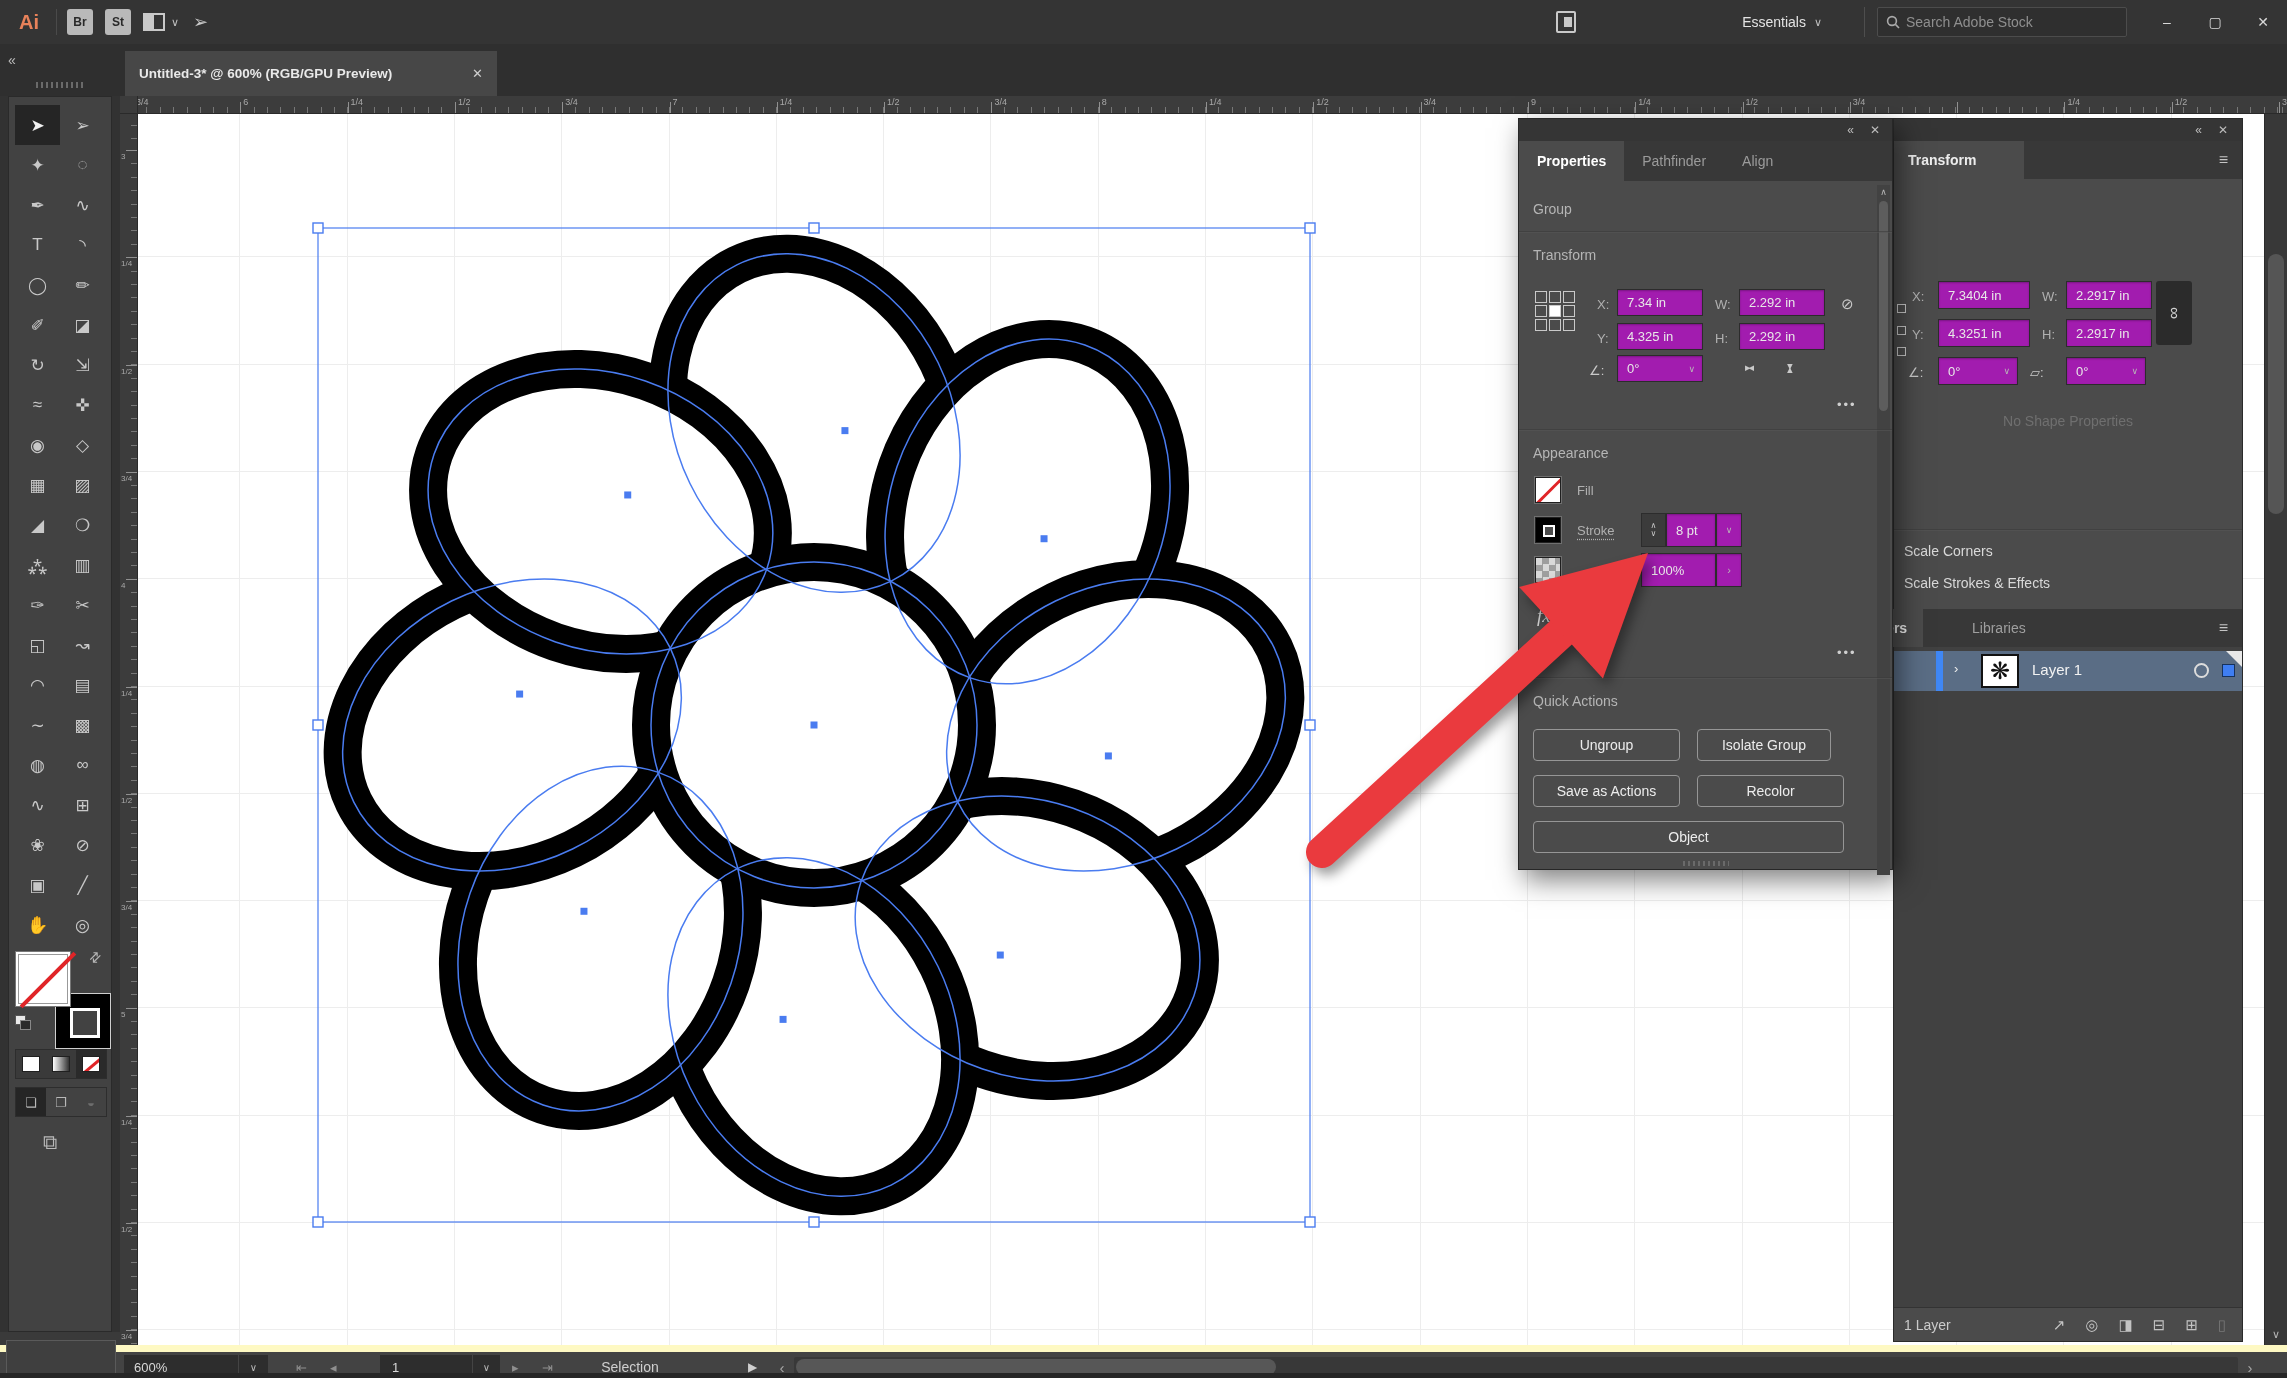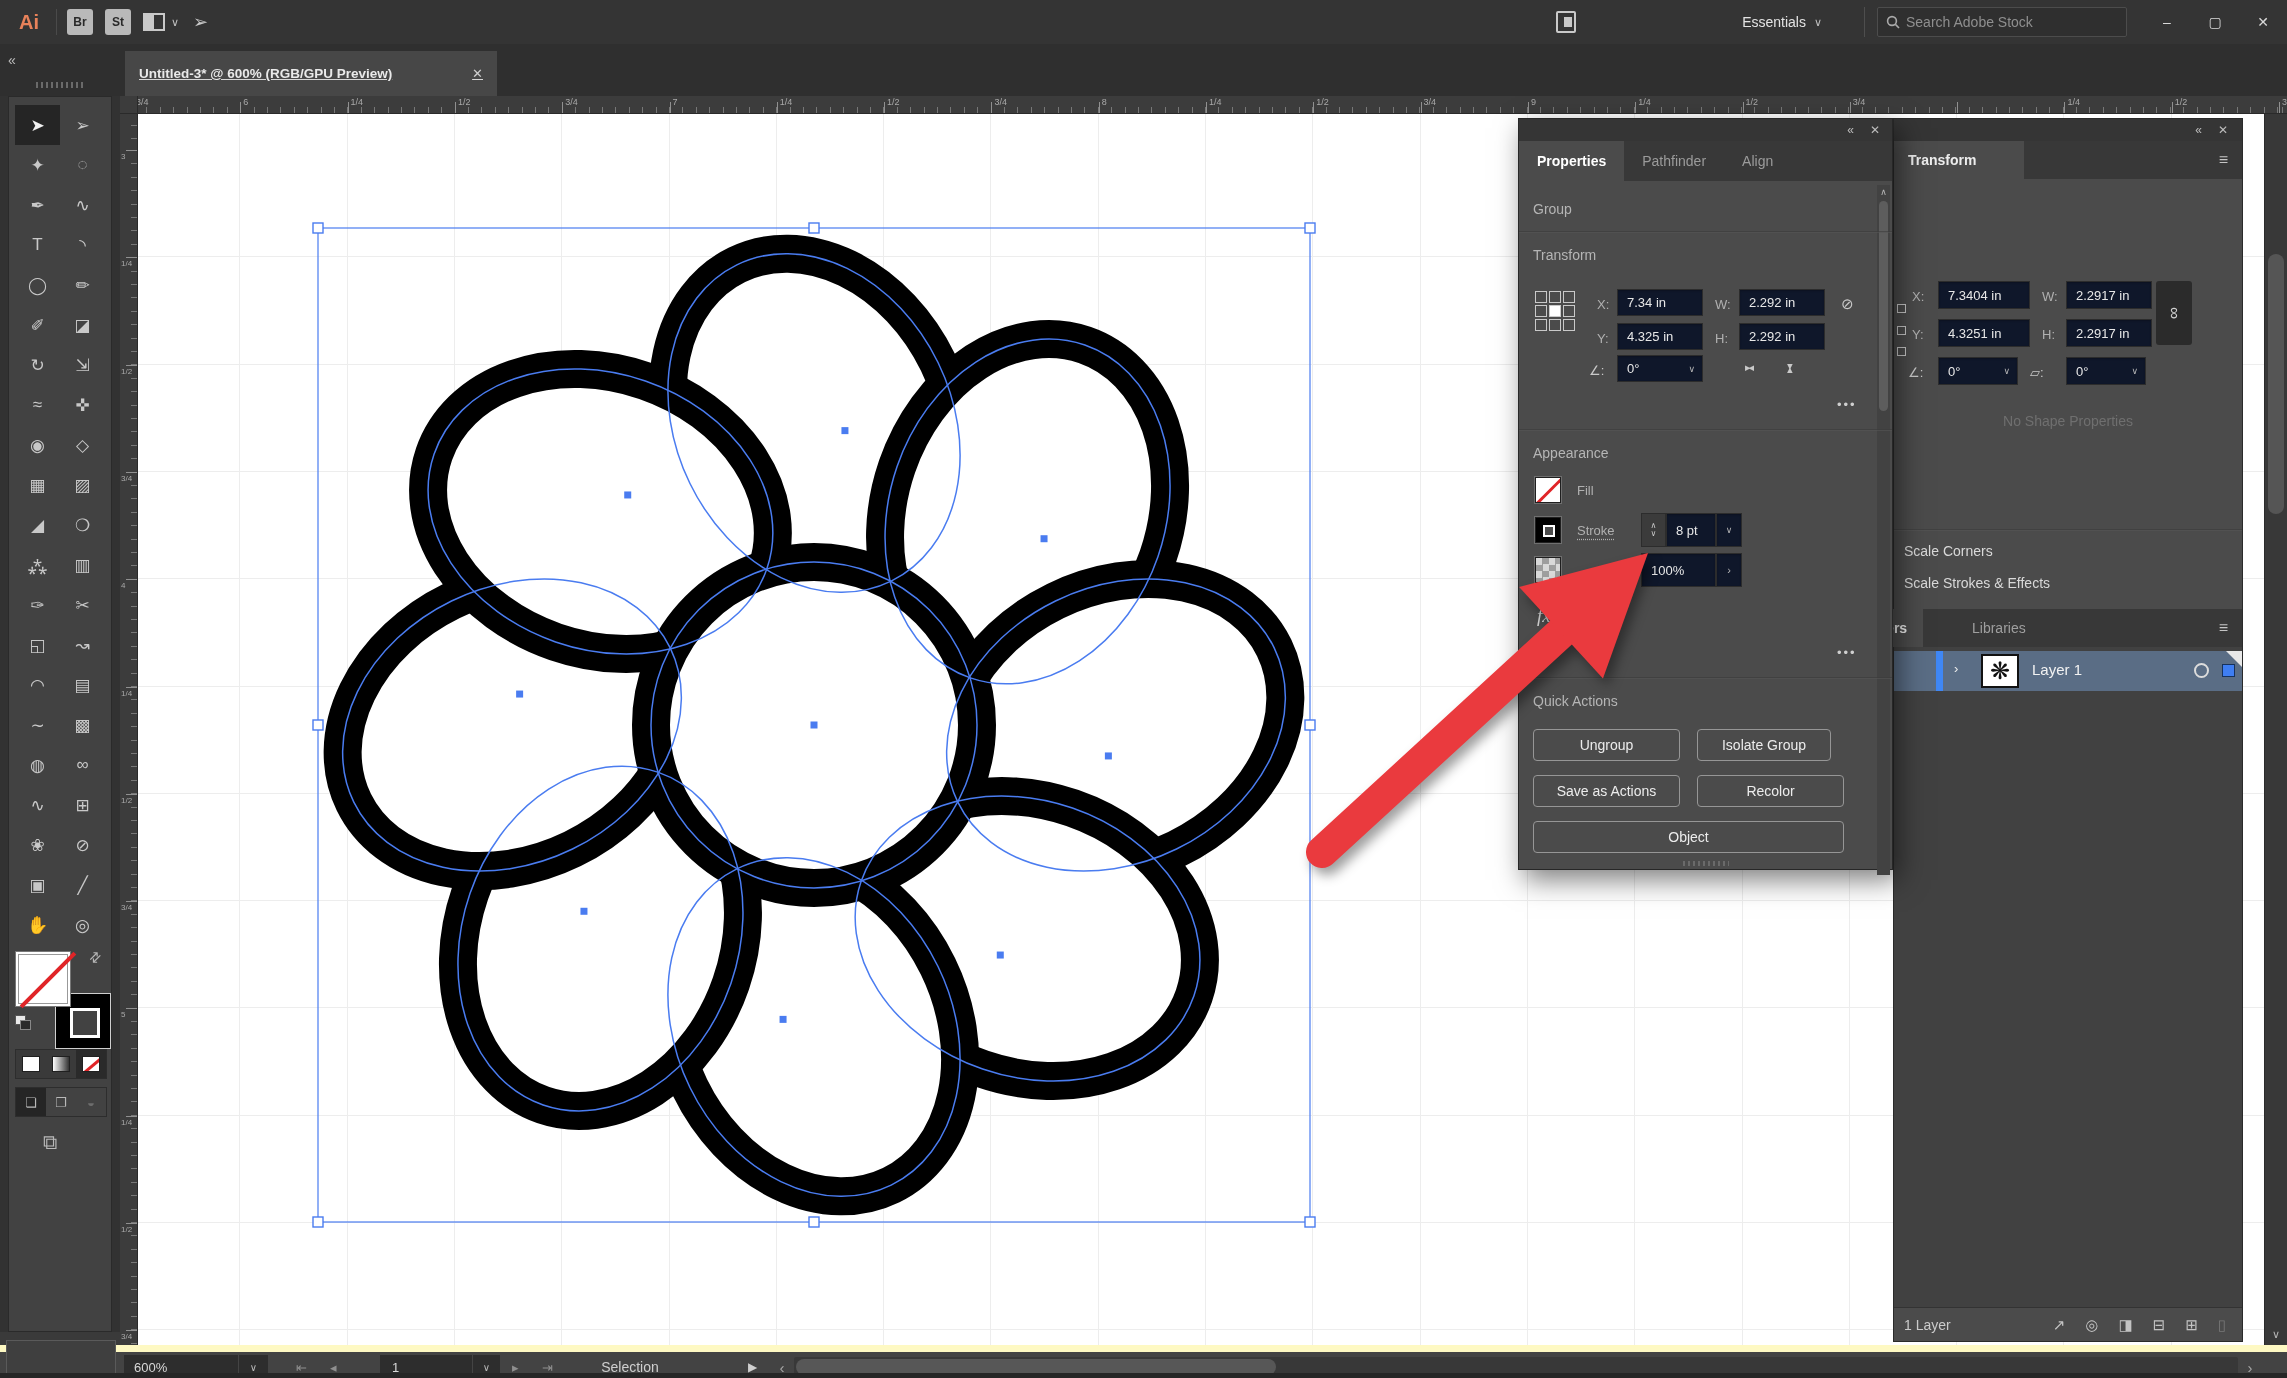--- a/index.html
+++ b/index.html
@@ -34,21 +34,21 @@
   .search-box input::placeholder { color:#8f8f8f; }
   .win-btns { display:flex; height:44px; }
   .win-btn { width:48px; height:44px; display:flex; align-items:center; justify-content:center; color:#d9d9d9; font-size:14px; }
 
   
   .tabbar { left:0; top:44px; width:2287px; height:52px; background:#2f2f2f; z-index:30; }
   .collapse-left { left:8px; top:52px; color:#bdbdbd; font-size:14px; z-index:31; }
   .tool-grip { left:36px; top:82px; width:48px; height:6px; z-index:31;
                background:repeating-linear-gradient(to right,#6a6a6a 0 2px,transparent 2px 5px); }
   .doc-tab { left:125px; top:51px; width:372px; height:45px; background:#474747; display:flex; align-items:center;
-             justify-content:space-between; padding:0 14px; z-index:31;text-decoration:underline; }
+             justify-content:space-between; padding:0 14px; z-index:31; }
   .doc-tab .title { color:#e9e9e9; font-size:13.5px; font-weight:bold; }
   .doc-tab .close { color:#cfcfcf; font-size:13px; margin-left:12px; }
 
   
   .ruler-top { left:138px; top:96px; width:2149px; height:18px; background:#3c3c3c; border-bottom:1px solid #2a2a2a; overflow:hidden; z-index:5; }
   .ruler-top .minor { position:absolute; left:0; bottom:0; width:100%; height:6px;
       background:repeating-linear-gradient(to right,#777 0 1px,transparent 1px 13.4px); background-position:-5px 0; }
   .ruler-left { left:120px; top:114px; width:18px; height:1231px; background:#3c3c3c; border-right:1px solid #2a2a2a; overflow:hidden; z-index:5; }
   .ruler-left .minor { position:absolute; top:0; right:0; width:6px; height:100%;
       background:repeating-linear-gradient(to bottom,#777 0 1px,transparent 1px 13.4px); background-position:0 36px; }
@@ -116,21 +116,21 @@
                 justify-content:center; color:#cfcfcf; font-size:14px; }
   .status-play { position:absolute; left:748px; top:3px; height:24px; display:flex; align-items:center; color:#cfcfcf; font-size:12px; }
   .hscroll-left { position:absolute; left:772px; top:3px; width:20px; height:24px; color:#a8a8a8; font-size:15px;
                   display:flex; align-items:center; justify-content:center; }
   .hscroll-track { position:absolute; left:794px; top:5px; width:1444px; height:20px; background:#383838; border-radius:2px; }
   .hscroll-thumb { position:absolute; left:2px; top:2px; width:480px; height:16px; background:#575757; border-radius:8px; }
   .hscroll-right { position:absolute; left:2240px; top:3px; width:20px; height:24px; color:#a8a8a8; font-size:15px;
                    display:flex; align-items:center; justify-content:center; }
 
   
-  .panel-field { background:#0f172a; border:1px solid #2c2c2c; box-shadow:inset 0 1px 2px rgba(0,0,0,.25);
+  .panel-field { background:#a21caf; border:1px solid #2c2c2c; box-shadow:inset 0 1px 2px rgba(0,0,0,.25);
                  color:#e8e8e8; font-size:13px; display:flex; align-items:center; padding-left:9px; }
   .plabel { color:#b0b0b0; font-size:13px; }
   .sec-title { color:#b5b5b5; font-size:14px; }
   .divider { position:absolute; left:0; width:100%; height:1px; background:#3c3c3c; box-shadow:0 1px 0 #555; opacity:.6; }
   .dots { color:#cfcfcf; font-size:13px; letter-spacing:2px; }
   .qa-btn { position:absolute; height:32px; border:1px solid #969696; border-radius:4px; background:transparent;
             color:#ececec; font-size:14px; display:flex; align-items:center; justify-content:center; cursor:default;
             font-family:"Liberation Sans", sans-serif; }
   .select-chev { margin-left:auto; margin-right:7px; color:#b8b8b8; font-size:9px; }
 

